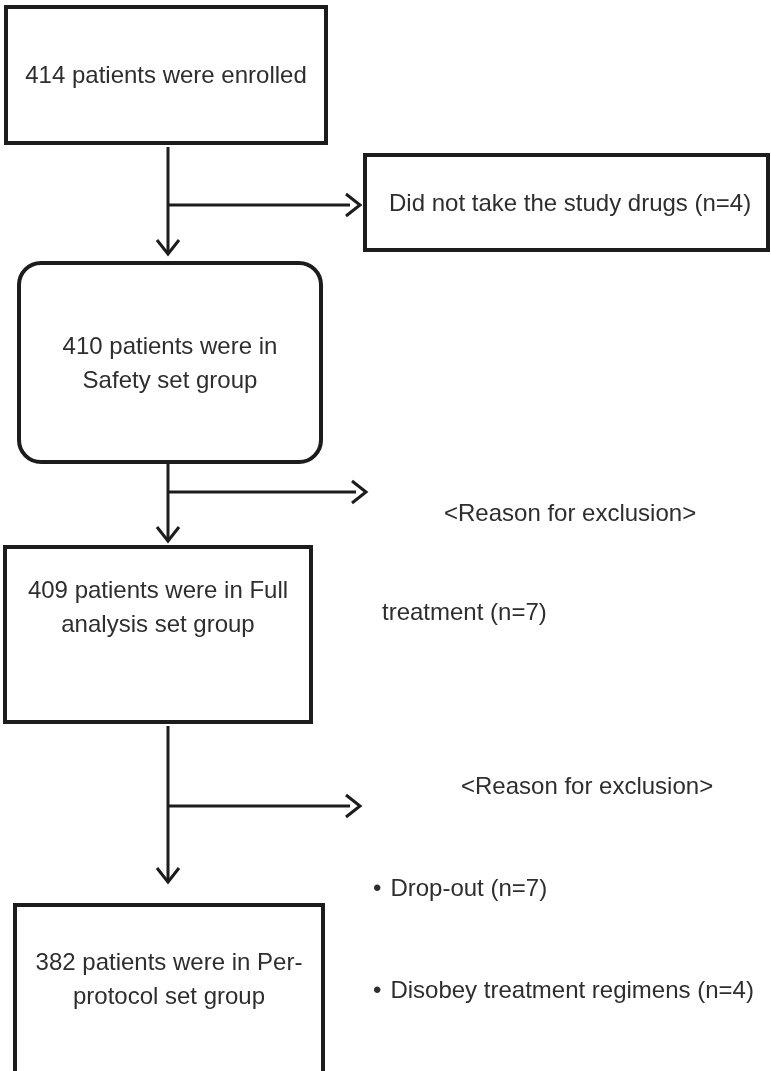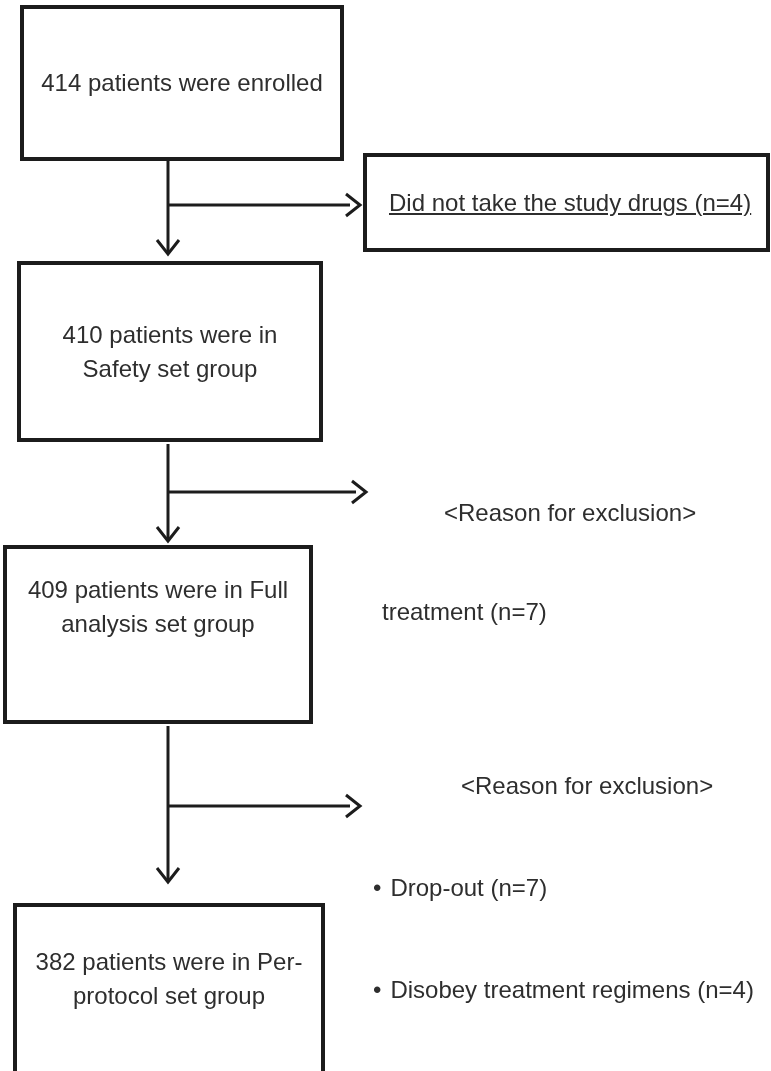--- a/index.html
+++ b/index.html
@@ -29,25 +29,25 @@
     box-sizing: border-box;
     border: 4px solid #1c1c1c;
     background: #ffffff;
     display: flex;
     align-items: center;
     justify-content: center;
     text-align: center;
     white-space: pre-line;
     line-height: 34px;
   }
-  .box-enrolled   { left: 20px;   top: 5px;   width: 324px; height: 156px; }
+  .box-enrolled   { left: 4px;   top: 5px;   width: 324px; height: 140px; }
   .box-no-drugs   { left: 363px; top: 153px; width: 407px; height: 99px;
                     justify-content: flex-start; text-align: left;
-                    padding-left: 22px; white-space: nowrap; text-decoration: underline; }
-  .box-safety     { left: 17px;  top: 261px; width: 306px; height: 181px; }
+                    padding-left: 22px; white-space: nowrap; }
+  .box-safety     { left: 17px;  top: 261px; width: 306px; height: 203px; border-radius: 24px; }
   .box-full       { left: 3px;   top: 545px; width: 310px; height: 179px;
                     padding-bottom: 56px; }
   .box-per        { left: 13px;  top: 887px; width: 312px; height: 179px;
                     padding-bottom: 28px; margin-top: 16px; }
   .ann {
     position: absolute;
     line-height: 33px;
     white-space: pre-wrap;
   }
   .ann-1 { left: 382px; top: 430px; width: 385px; }

